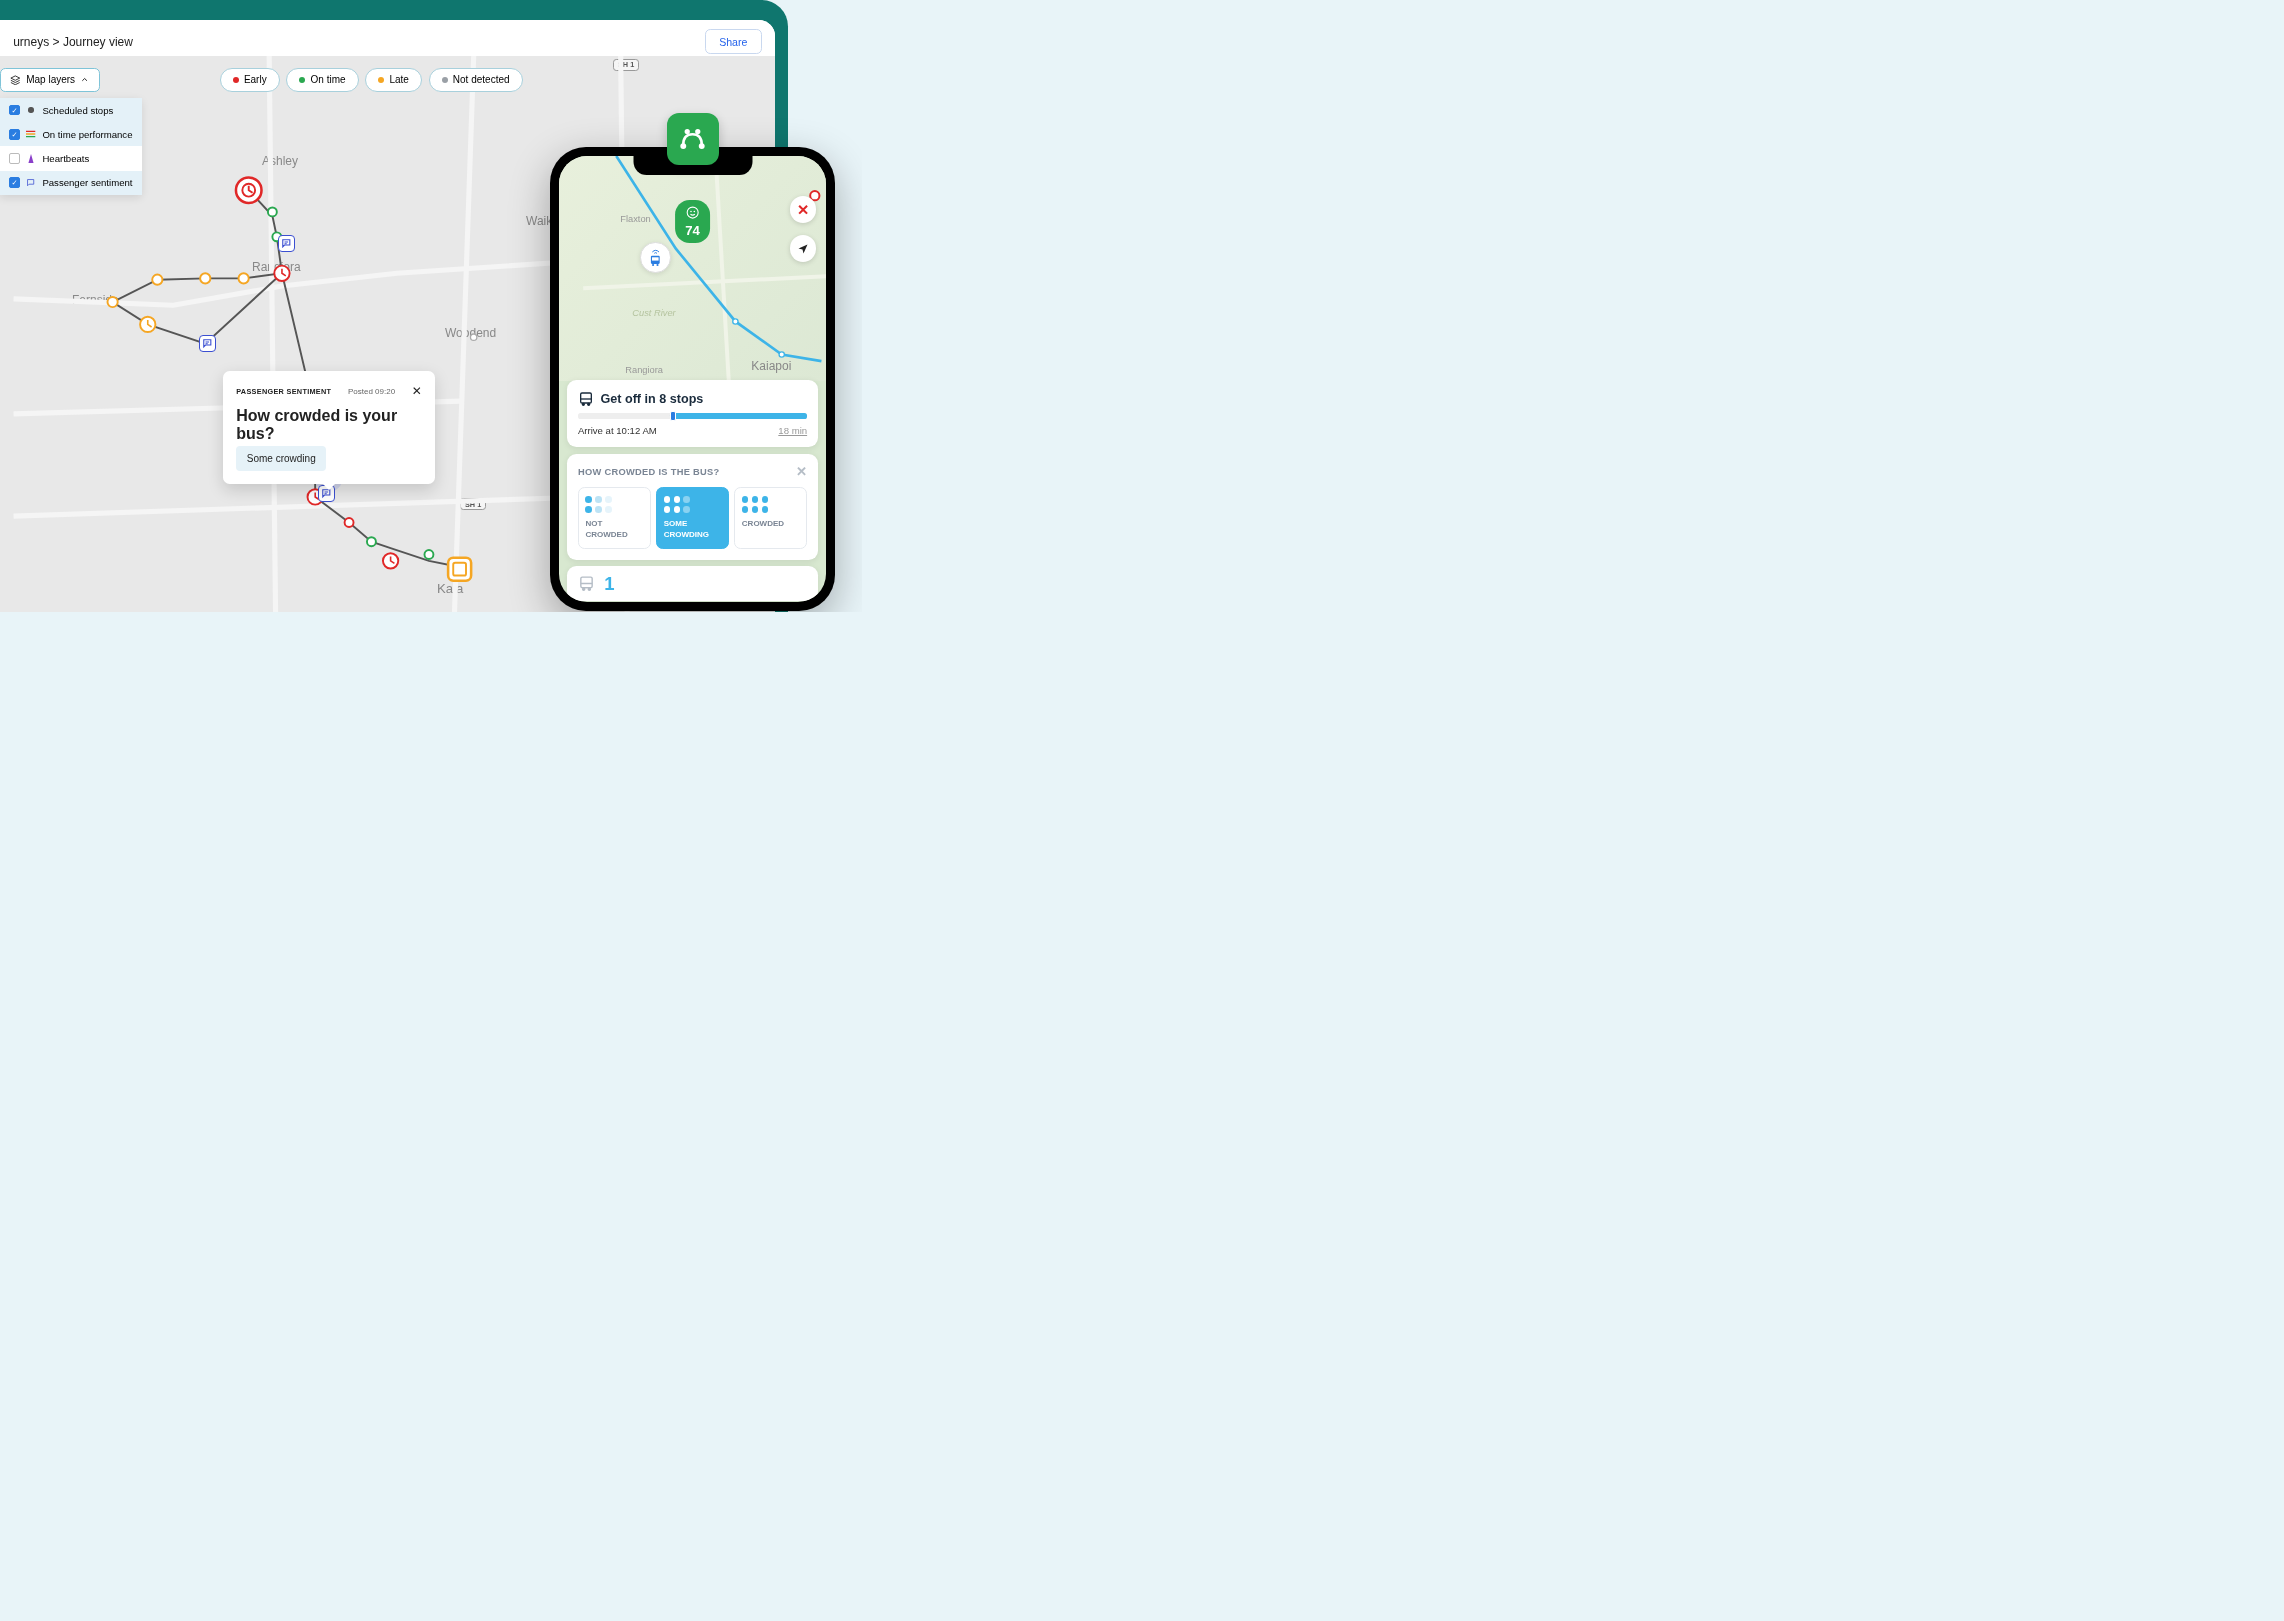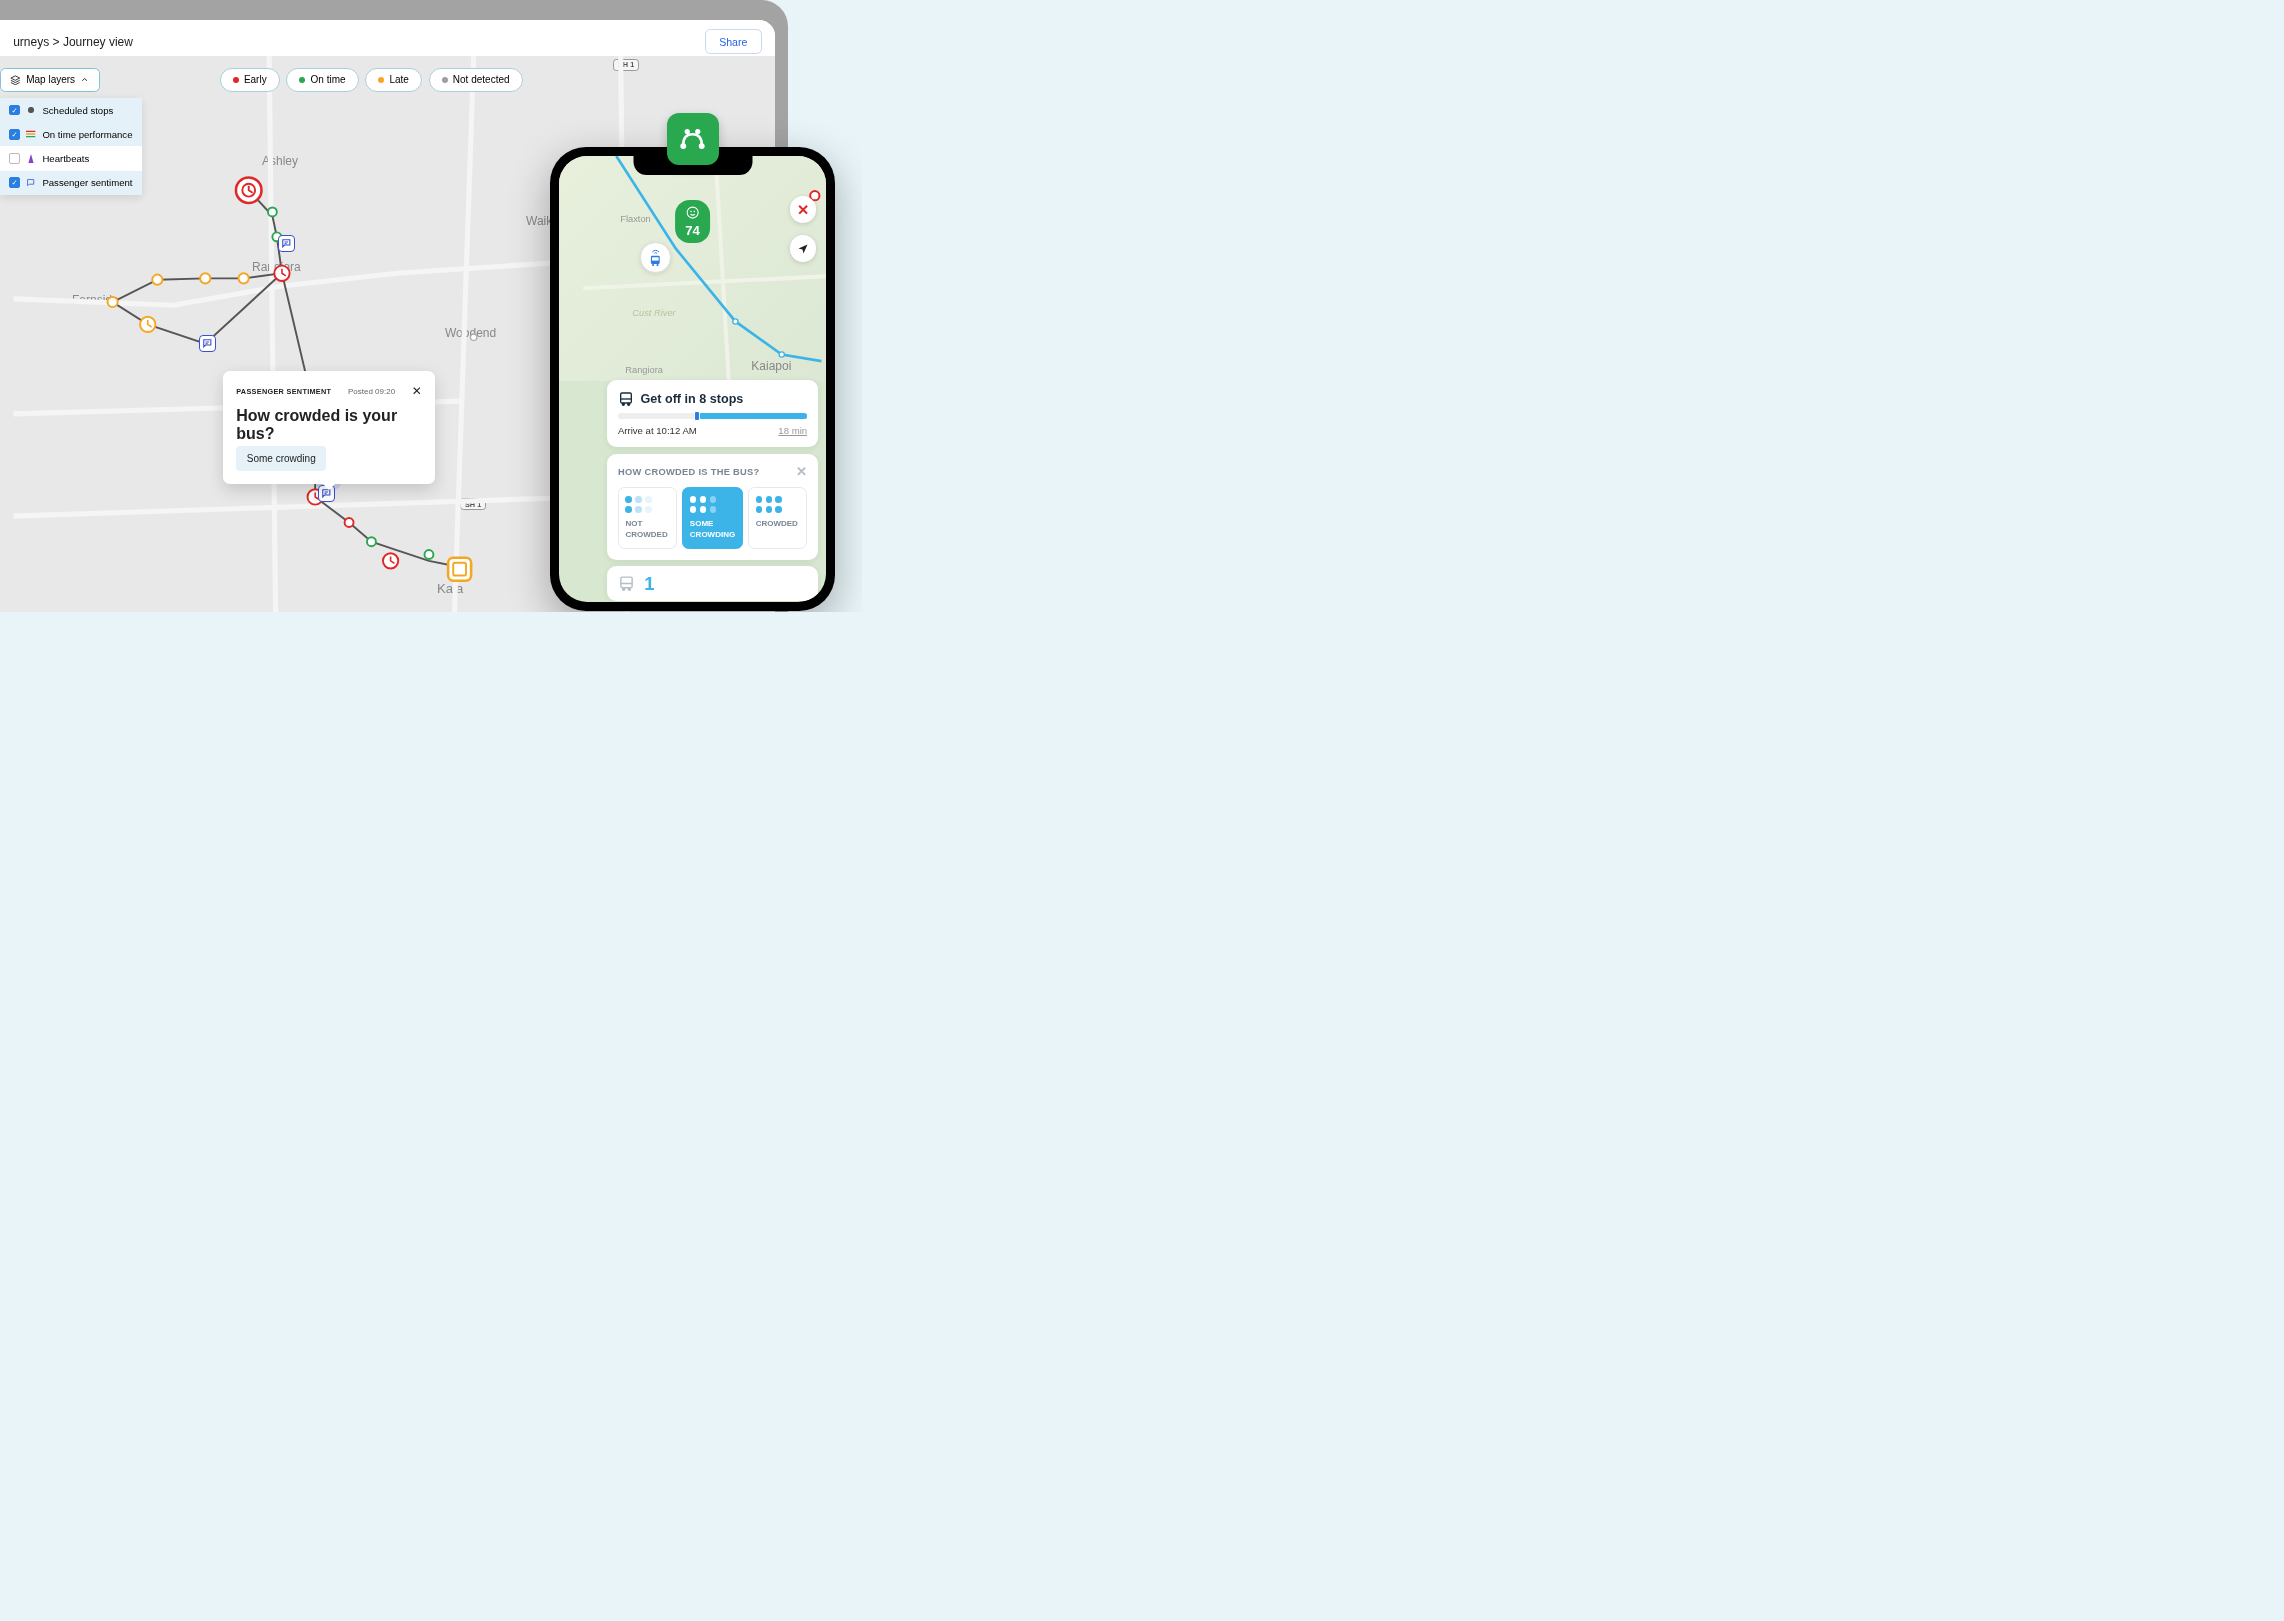--- a/index.html
+++ b/index.html
@@ -3,21 +3,21 @@
 <meta charset="utf-8">
 <style>
   * { box-sizing: border-box; margin: 0; padding: 0; font-family: -apple-system, BlinkMacSystemFont, 'Segoe UI', Arial, sans-serif; }
   body { background: #e8f4f8; width: 862px; height: 612px; overflow: hidden; position: relative; }
 
   
   .tablet-frame {
     position: absolute;
     top: 0; left: 0;
     width: 788px; height: 612px;
-    background: #a3a3a3;
+    background: #0f766e;
     border-top-right-radius: 26.5px;
     overflow: hidden;
   }
   .tablet-screen {
     position: absolute;
     top: 20px; left: 0; right: 13.2px; bottom: 0;
     background: #fff;
     border-top-right-radius: 16px;
     overflow: hidden;
   }
@@ -187,21 +187,21 @@
   .bus-marker {
     position:absolute; top:86px; left:81px;
     width:30.5px; height:30.5px; border-radius:50%; background:#fff;
     border:0.7px solid #ddd; box-shadow:0 1.3px 5.3px rgba(0,0,0,0.1);
     display:flex; flex-direction:column; align-items:center; justify-content:center;
   }
 
   
   .cards {
     position:absolute; top:224px; left:8px; right:8px;
-    display:flex; flex-direction:column; gap:6.6px;margin-left:40px;
+    display:flex; flex-direction:column; gap:6.6px;
   }
   .card {
     background:#fff; border-radius:9.3px; padding:10.6px;
     box-shadow:0 1.3px 6.6px rgba(0,0,0,0.08);
   }
   .journey-hdr { display:flex; align-items:center; gap:6.6px; margin-bottom:6.6px;}
   .journey-title { font-size:12.6px; font-weight:700; color:#1a2b3c;}
   .progress-bar { position:relative; height:5.3px; background:#eee; border-radius:2.6px; margin-bottom:6.6px;}
   .progress-fill { position:absolute; right:0; top:0; height:100%; width:60%; background:#3db4e8; border-radius:2.6px;}
   .progress-handle { position:absolute; top:-2.6px; left:40%; width:6.6px; height:10.6px; background:#2a7de1; border-radius:2px; border:1.3px solid #fff;}

